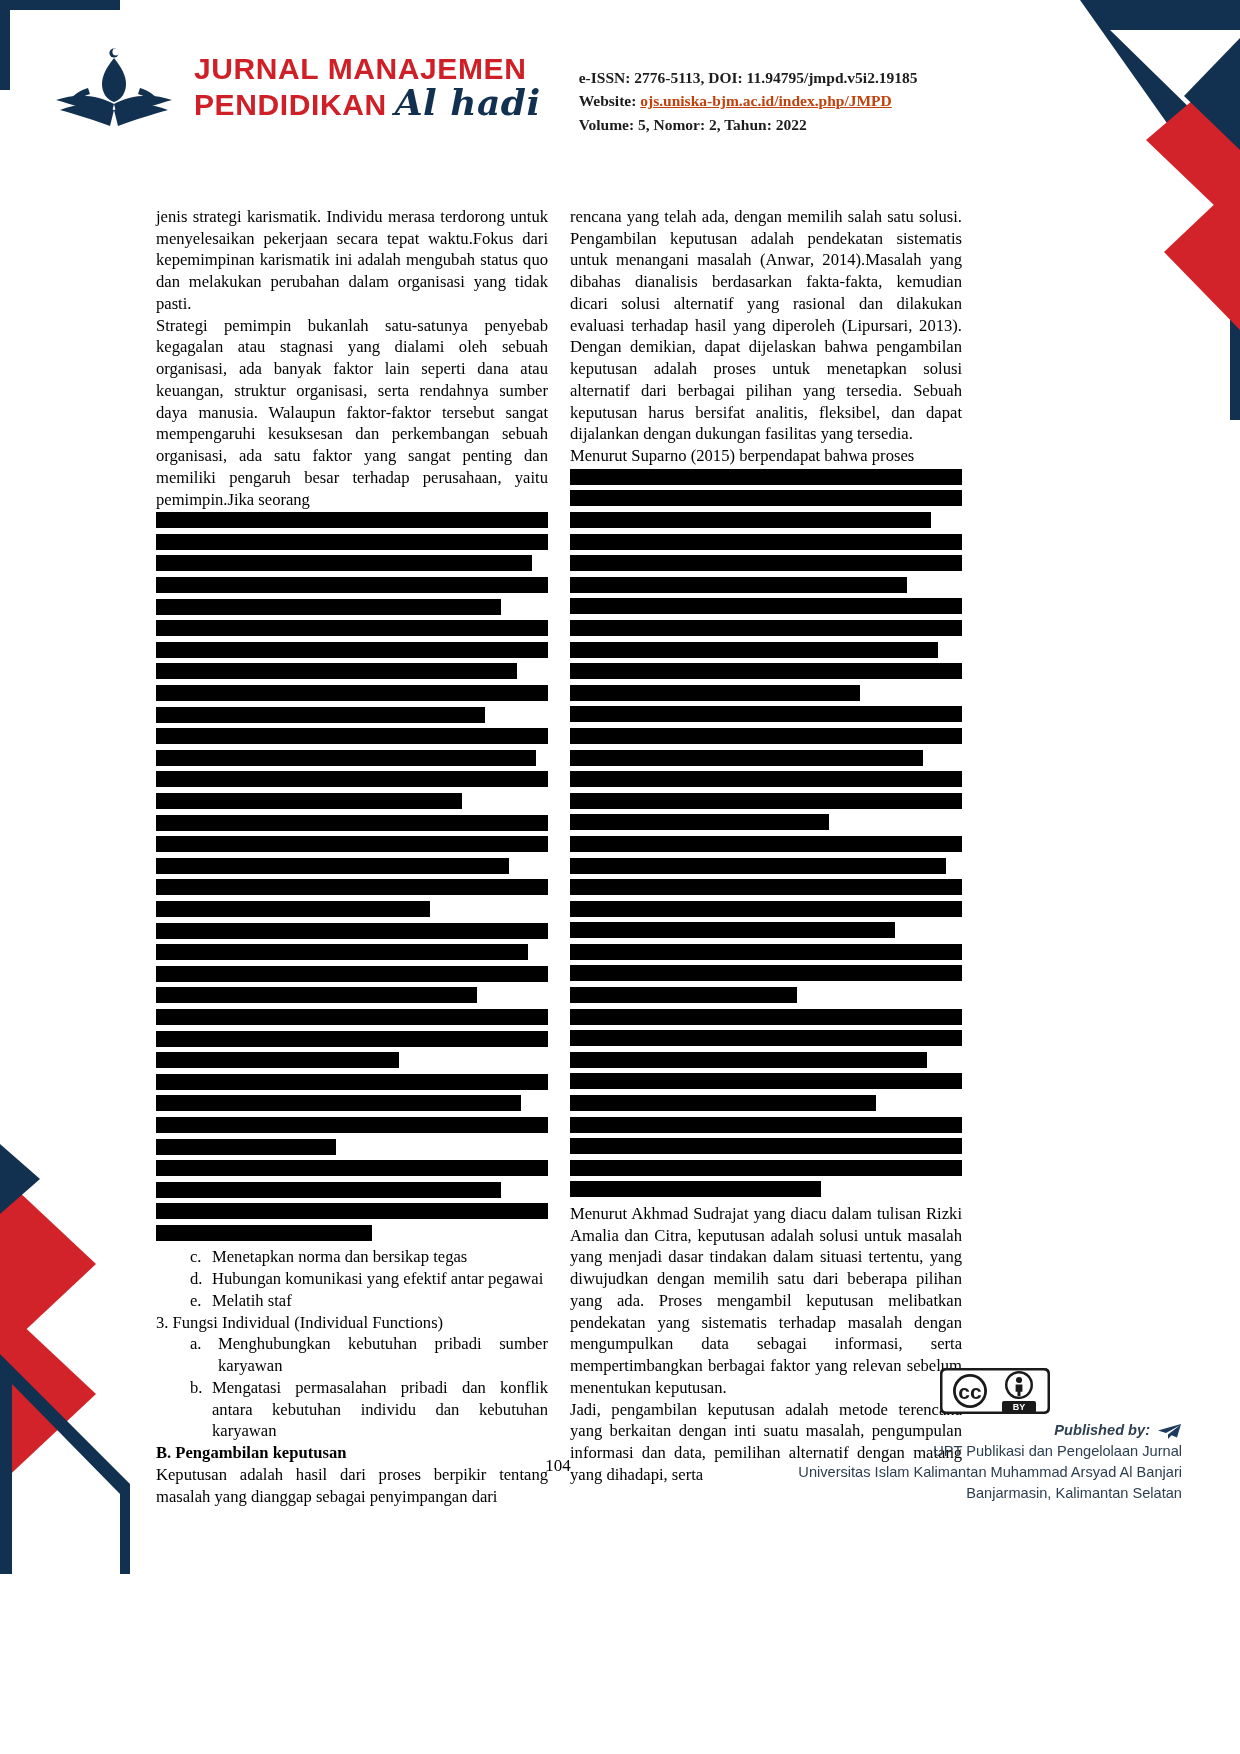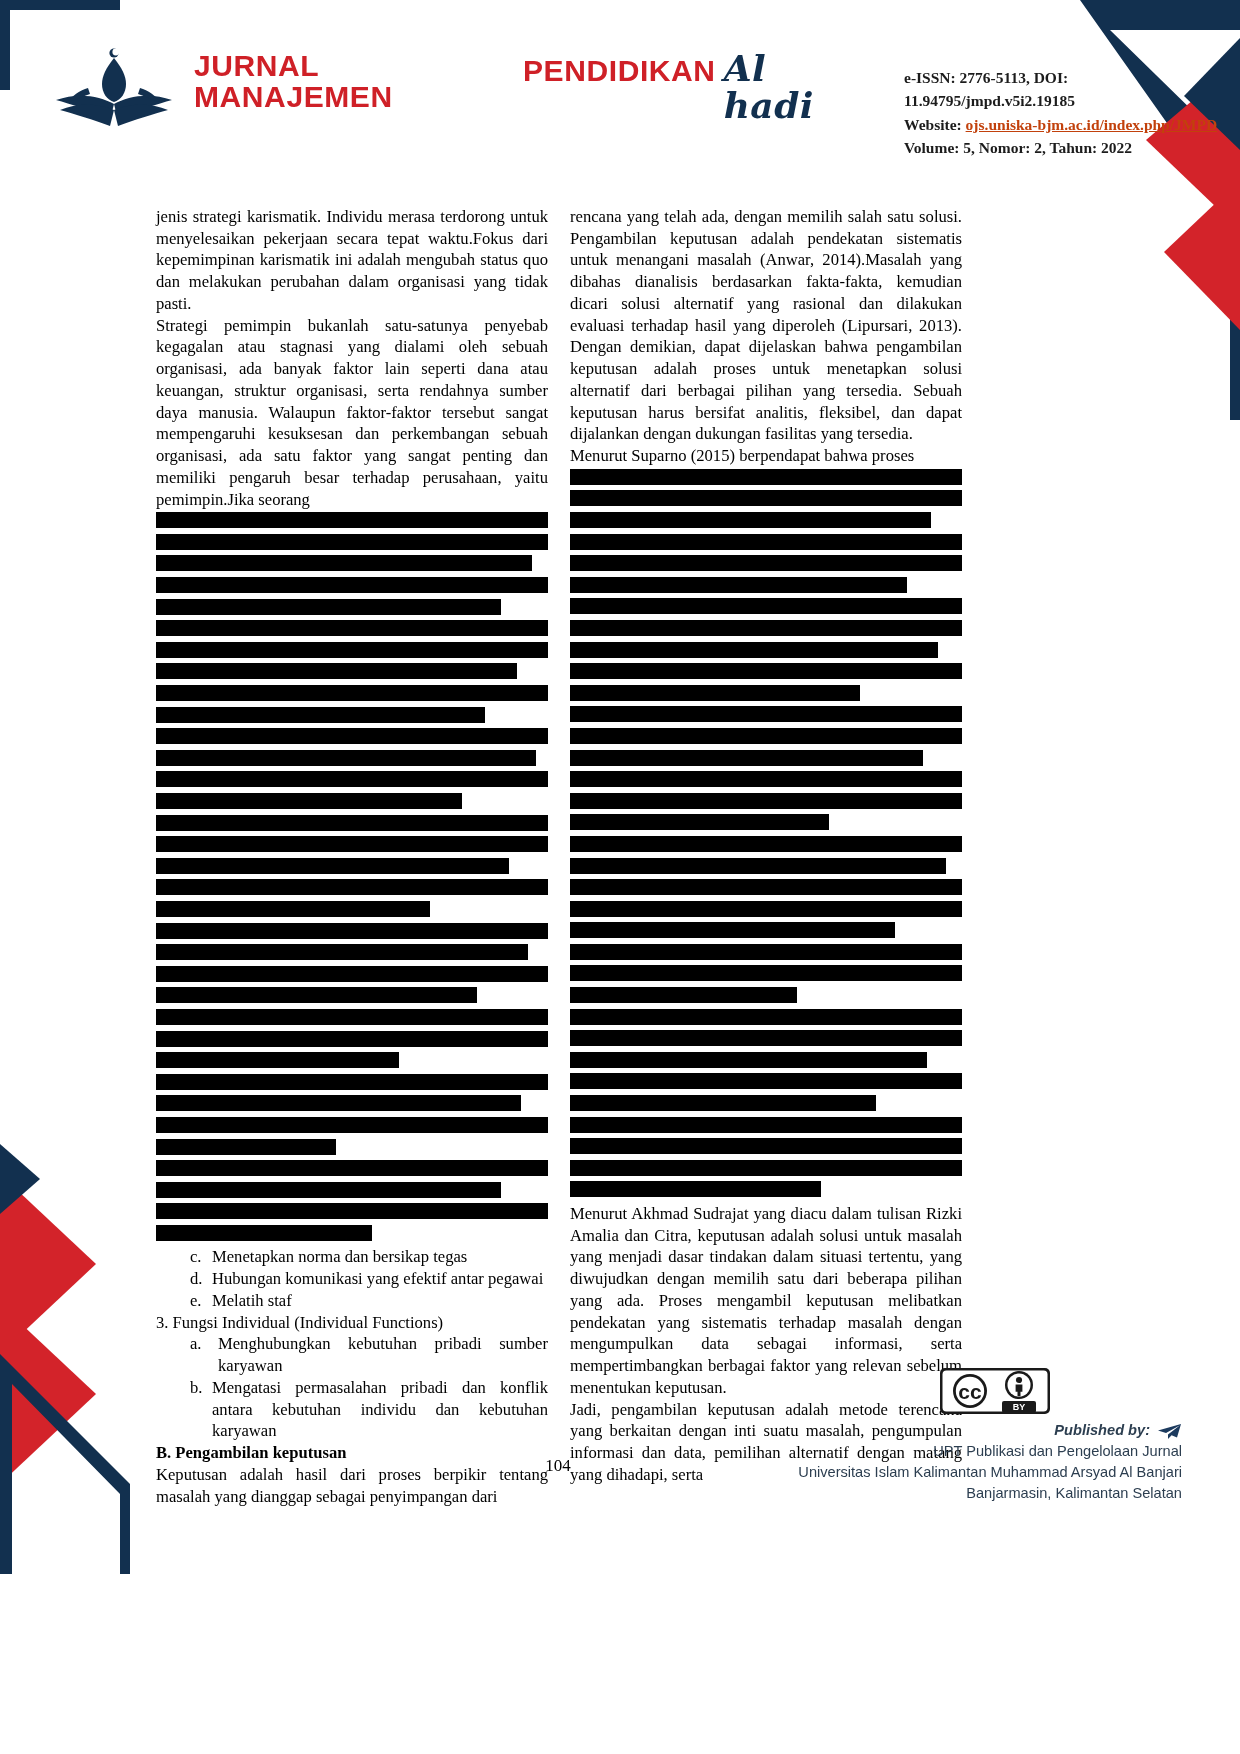--- a/index.html
+++ b/index.html
@@ -21,21 +21,21 @@
 
   
   .page-header {
     position:absolute; top:44px; left:0; width:1240px; height:120px;
     display:flex; align-items:flex-start;
   }
   .logo-block {
     margin-left:48px; display:flex; align-items:center; gap:14px;
   }
   .logo-mark { width:132px; height:86px; flex:none; }
-  .logo-words { display:flex; flex-direction:row; line-height:1.04; }
+  .logo-words { display:flex; flex-direction:column; line-height:1.04; }
   .logo-line1 {
     font-family:"Liberation Sans", sans-serif;
     font-weight:bold; font-size:30px; letter-spacing:.6px; color:#cf2027;
   }
   .logo-line2row { display:flex; align-items:baseline; gap:8px; }
   .logo-line2 {
     font-family:"Liberation Sans", sans-serif;
     font-weight:bold; font-size:30px; letter-spacing:.6px; color:#cf2027;
   }
   .logo-script {

